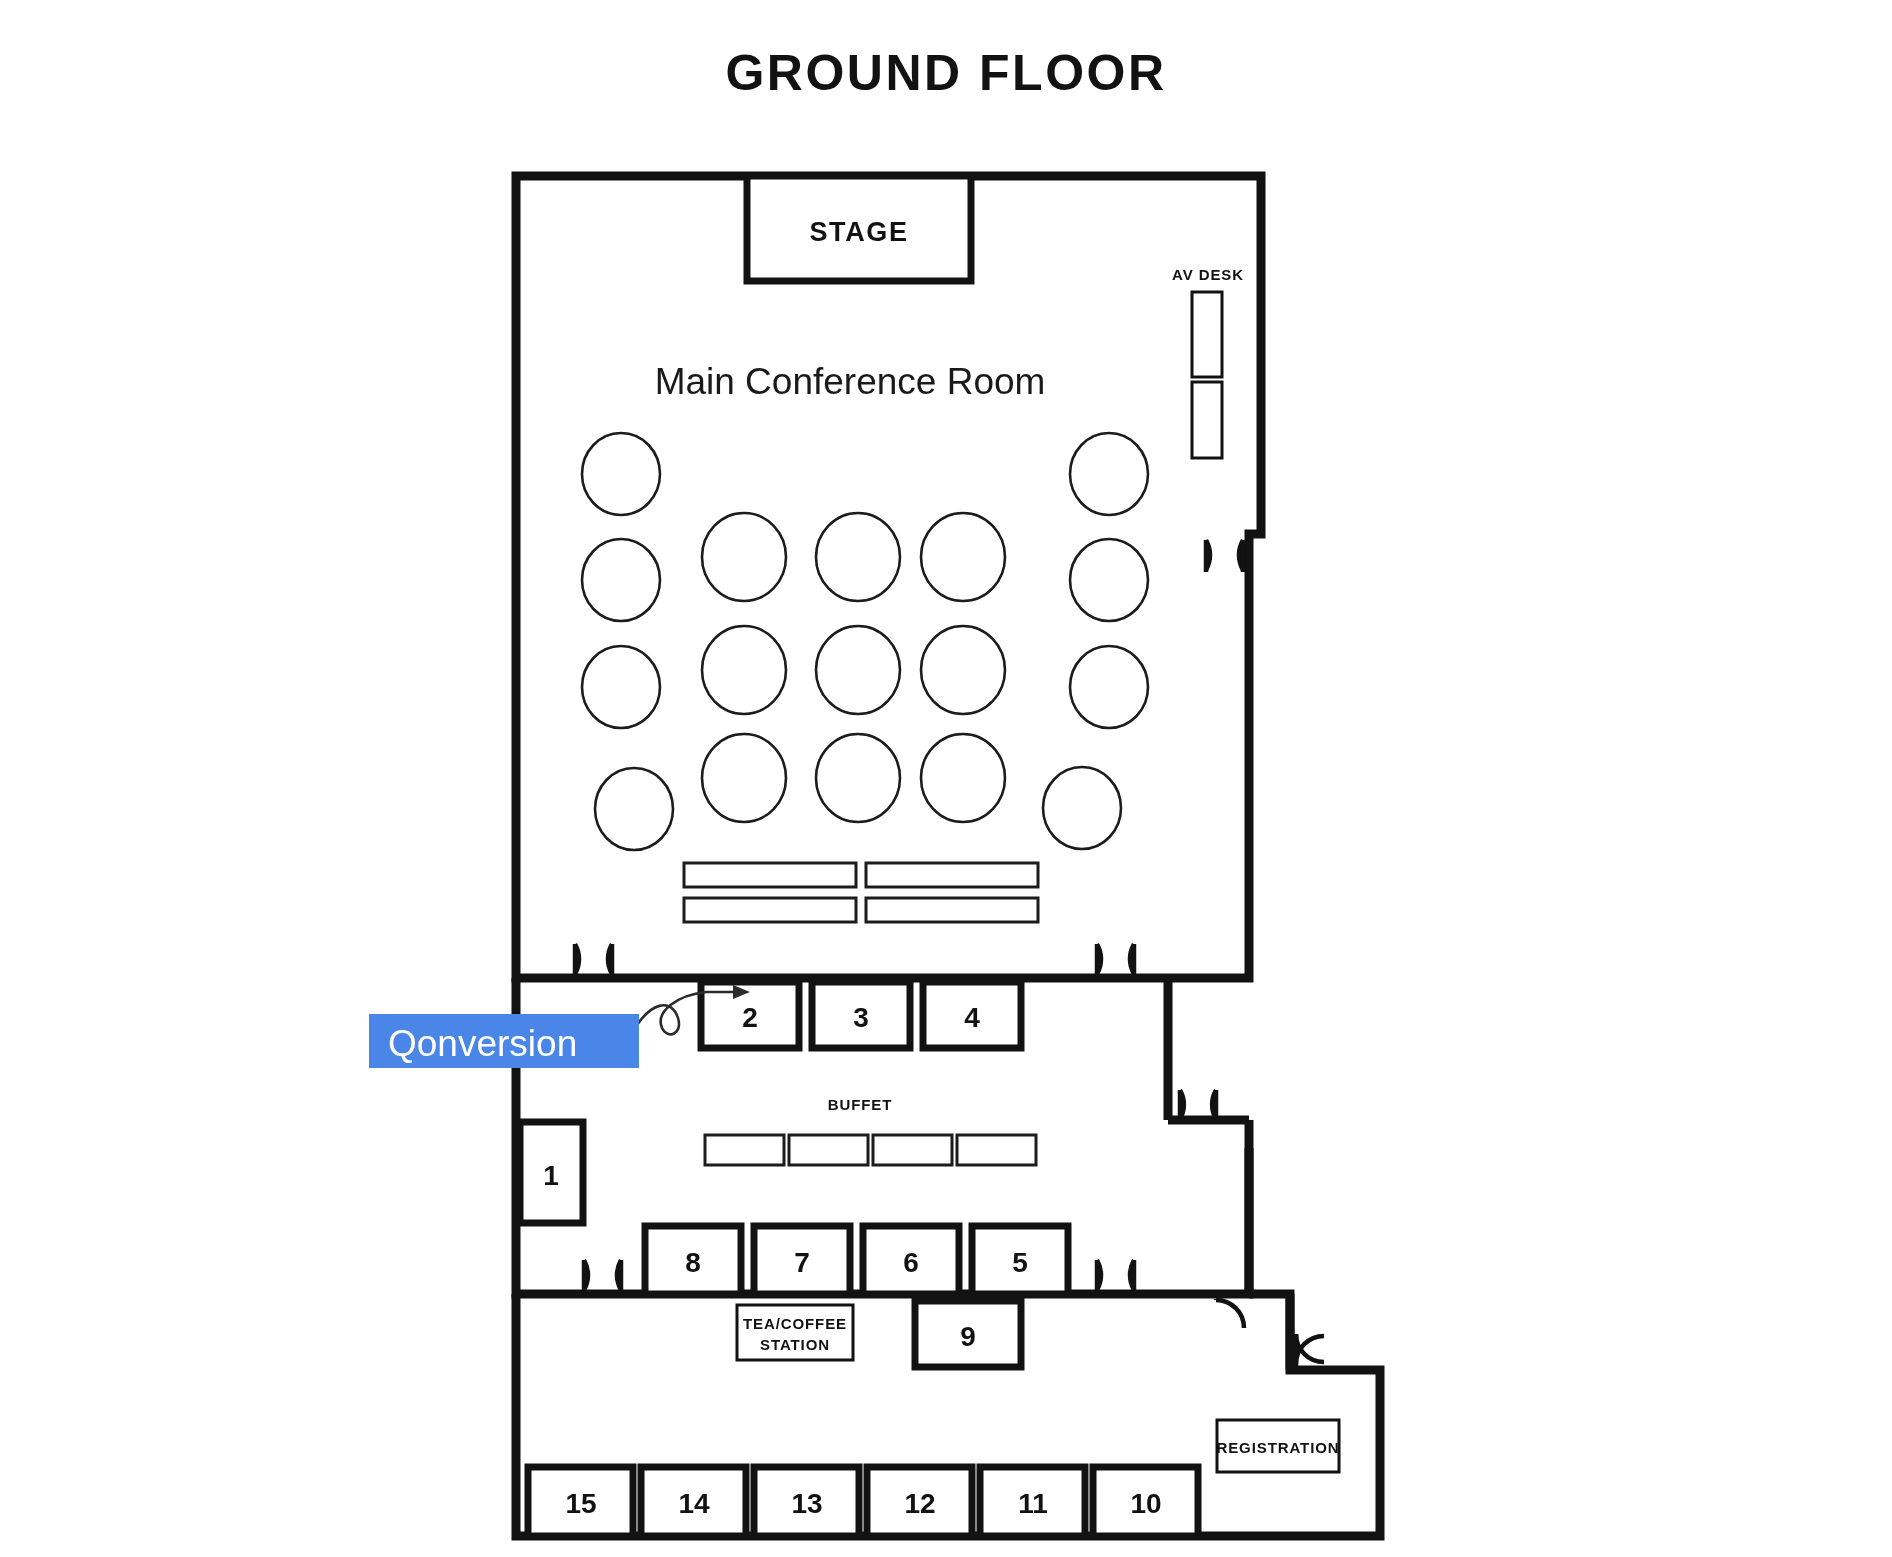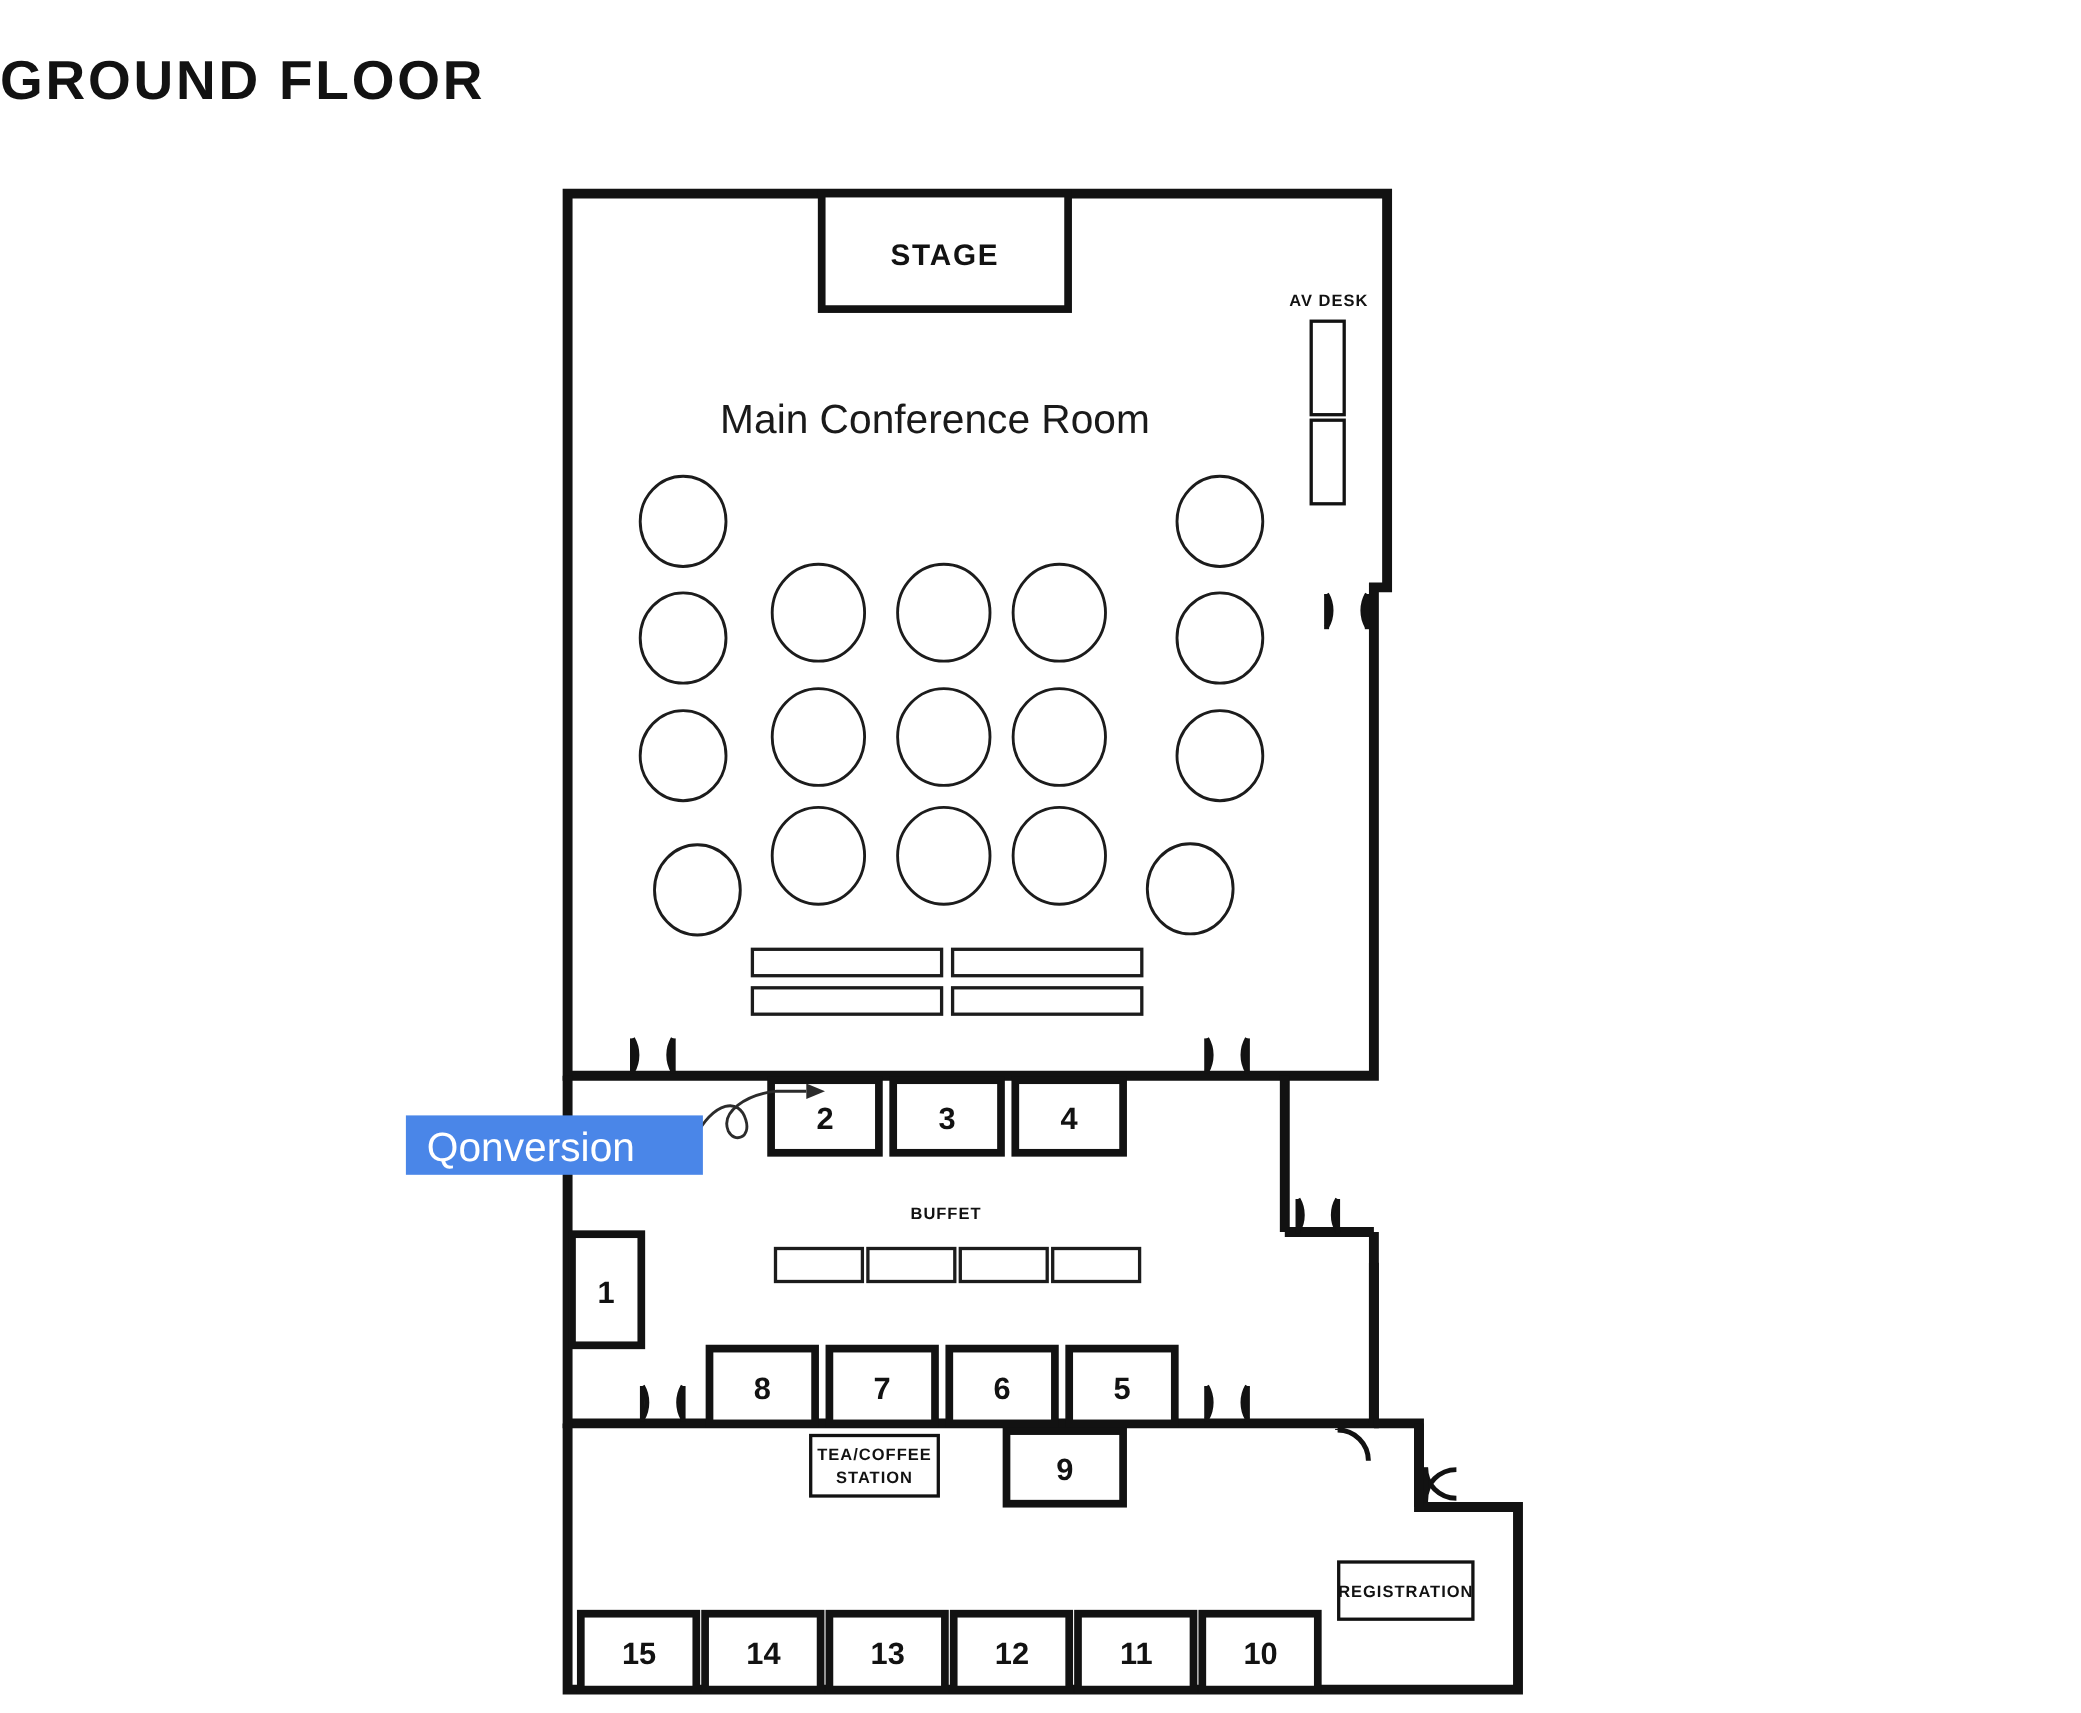--- a/index.html
+++ b/index.html
@@ -17,21 +17,21 @@
   #floorplan-root {
     position: relative;
     width: 1892px;
     height: 1557px;
   }
   .page-title {
     position: absolute;
     top: 46px;
     left: 0;
     width: 1892px;
-    text-align: left;
+    text-align: center;
     font-family: "Liberation Sans", sans-serif;
     font-size: 50px;
     font-weight: bold;
     letter-spacing: 2.5px;
     color: #121212;
     line-height: 1.1;
   }
   svg.plan {
     position: absolute;
     top: 0;

